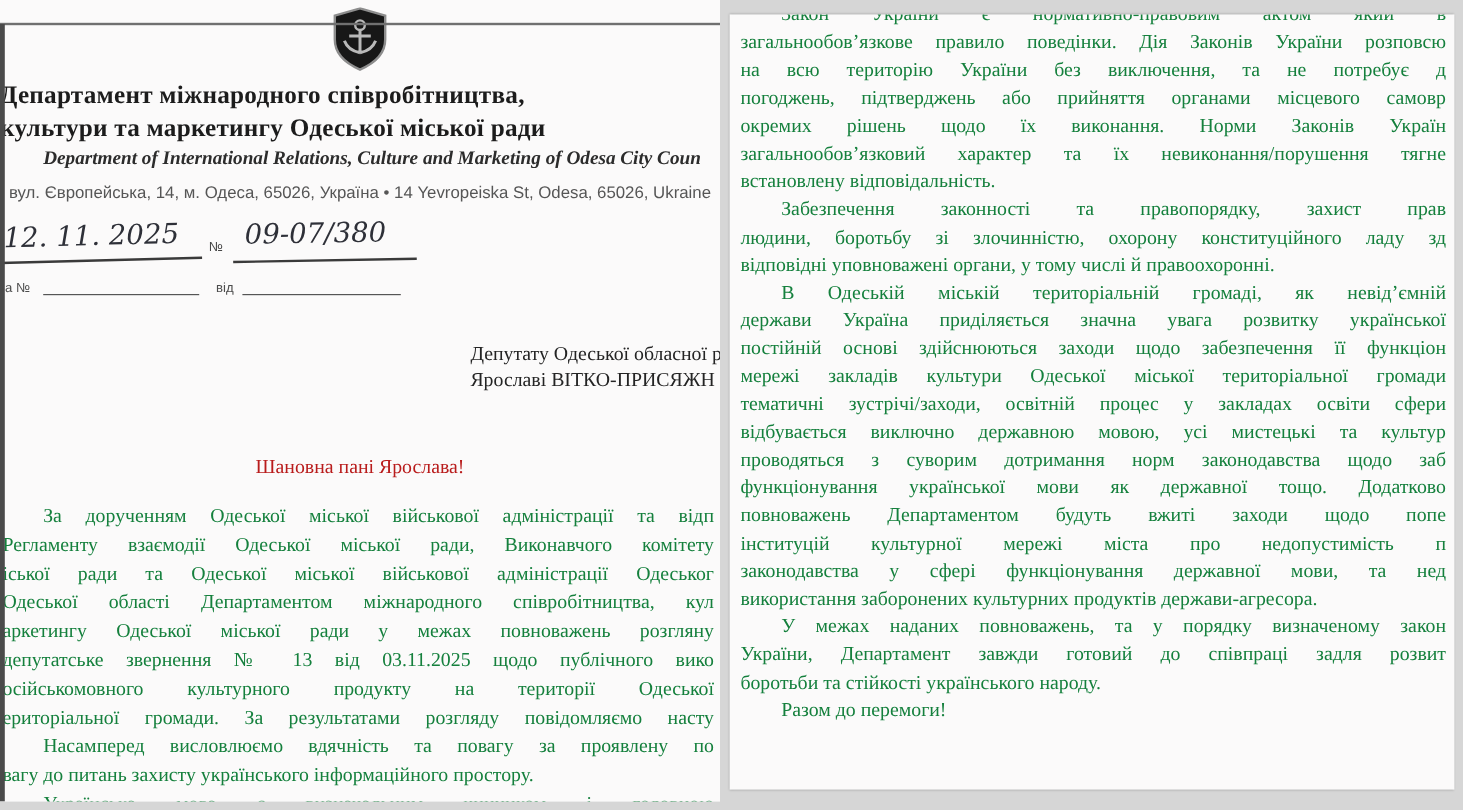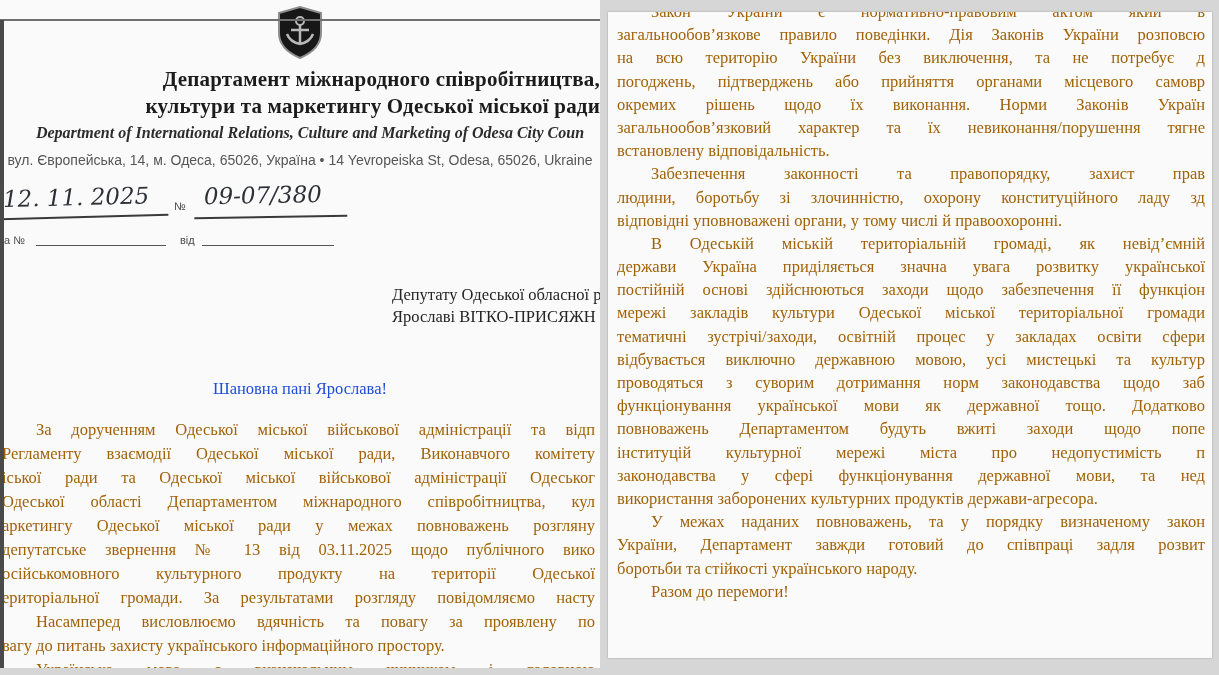--- a/index.html
+++ b/index.html
@@ -8,21 +8,21 @@
     background:#d6d6d6;
     font-family:"Liberation Serif", serif;
     position:relative;
   }
   .page{position:absolute;background:#fbfafa;overflow:hidden;}
   .page1{left:0;top:0;width:600px;height:668px;}
   .page2{left:608px;top:12px;width:604px;height:646px;box-shadow:0 0 2px rgba(0,0,0,.25);}
   .p1-topline{position:absolute;left:0;top:19px;width:100%;height:2px;background:#707070;z-index:3;}
   .p1-leftstrip{position:absolute;left:0;top:20px;width:4px;height:648px;background:#4a4a4a;z-index:3;}
   .logo{position:absolute;left:0;top:6px;width:100%;text-align:center;z-index:2;}
-  .org-uk{position:absolute;left:0;top:66px;width:100%;text-align:right;
+  .org-uk{position:absolute;left:0;top:66px;width:100%;text-align:left;
     font-weight:bold;font-size:21px;line-height:27px;color:#1c1c1c;letter-spacing:.2px;}
   .org-en{position:absolute;left:20px;top:124px;width:calc(100% - 20px);text-align:center;
     font-weight:bold;font-style:italic;font-size:16px;color:#2c2c2c;white-space:nowrap;}
   .small-gray{position:absolute;left:0;top:152px;width:100%;text-align:center;
     font-family:"Liberation Sans", sans-serif;font-size:14px;color:#565656;white-space:nowrap;}
   .contacts{top:170px;}
   .hand-row{position:absolute;left:0;top:184px;height:36px;width:100%;z-index:2;}
   .hand{font-family:"DejaVu Serif", serif;font-style:italic;font-size:23px;color:#2e3038;}
   .u-date{position:absolute;left:0;top:0;width:165px;border-bottom:2px solid #3a3a3a;
     height:32px;transform:rotate(-1.5deg);padding-left:3px;}
@@ -32,24 +32,24 @@
     height:34px;transform:rotate(-1deg);padding-left:10px;}
   .ref-row{position:absolute;left:0;top:231px;width:100%;height:20px;
     font-family:"Liberation Sans", sans-serif;font-size:11px;color:#4c4c4c;}
   .ref-label1{position:absolute;left:-2px;top:3px;}
   .ref-line1{position:absolute;left:36px;top:14px;width:130px;border-bottom:1.5px solid #555;}
   .ref-label2{position:absolute;left:180px;top:3px;}
   .ref-line2{position:absolute;left:202px;top:14px;width:132px;border-bottom:1.5px solid #555;}
   .addressee{position:absolute;left:392px;top:284px;font-size:16.5px;line-height:22px;
     color:#242424;white-space:nowrap;}
   .salutation{position:absolute;left:0;top:379px;width:100%;text-align:center;
-    font-size:16.5px;color:#1d4ed8;}
+    font-size:16.5px;color:#b91c1c;}
   .body1{position:absolute;left:2px;top:418px;right:5px;}
   .body2{position:absolute;left:9px;top:-12px;right:7px;}
-  .line{font-size:16.5px;color:#a16207;text-align:justify;text-align-last:justify;
+  .line{font-size:16.5px;color:#15803d;text-align:justify;text-align-last:justify;
     height:24px;line-height:24px;overflow:hidden;}
   .page2 .line{height:23.2px;line-height:23.2px;}
   .line.indent{text-indent:34px;}
   .line.par-end{text-align-last:left;}
 </style>
 </head>
 <body>
 
 <div class="page page1">
   <div class="p1-topline"></div>

